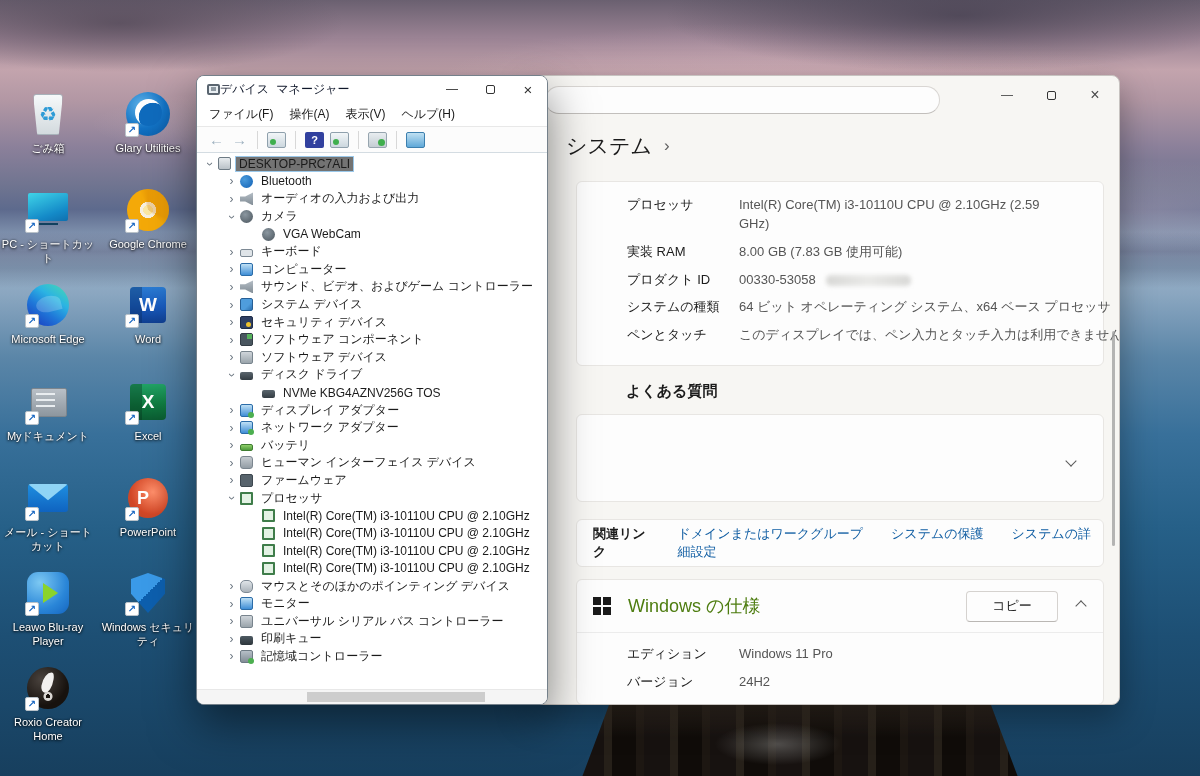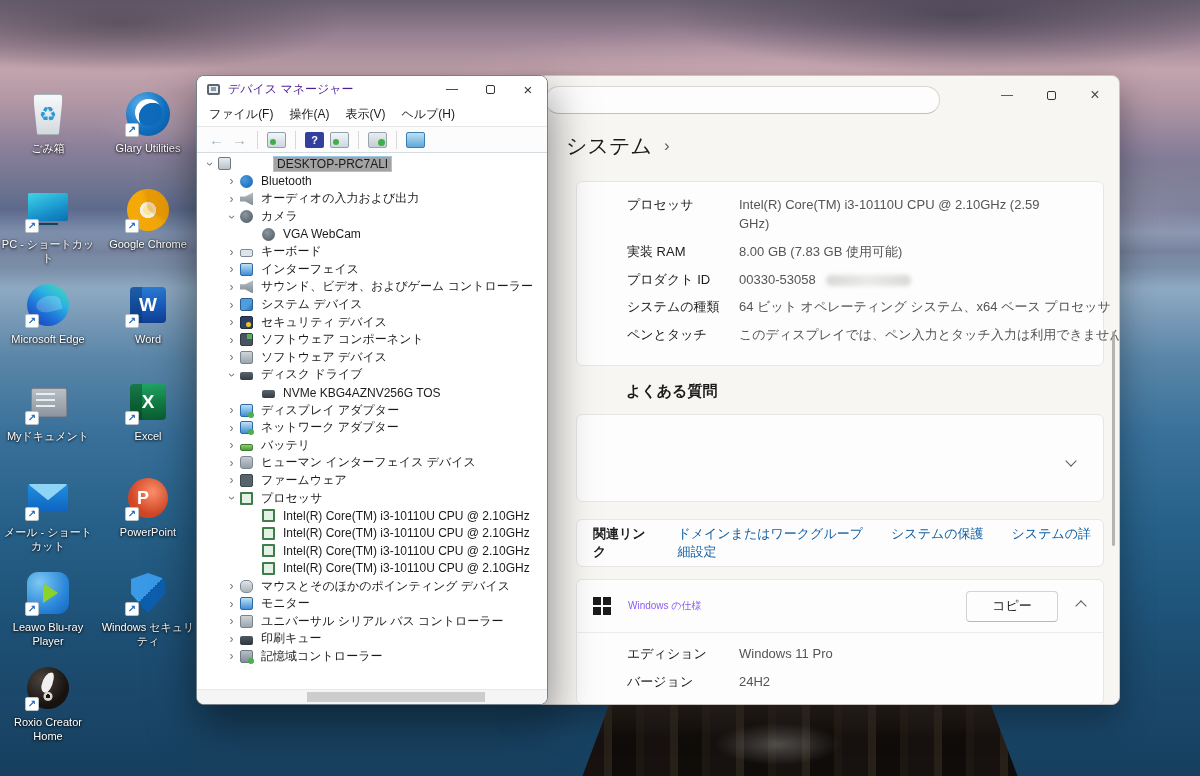--- a/index.html
+++ b/index.html
@@ -57,42 +57,42 @@
   .ic-roxio::before{content:"";position:absolute;inset:3px;border-radius:50%;background:
       radial-gradient(circle 6px at 50% 70%, #17120e 0 2px, #d9d6d2 2px 4px, transparent 5px),
       radial-gradient(circle at 35% 30%,#4a433e,#17120e 65%);}
   .ic-roxio::after{content:"";position:absolute;left:18px;top:8px;width:11px;height:21px;background:#f2f0ee;border-radius:80% 20% 60% 40%/70% 30% 70% 30%;transform:rotate(9deg);}
 
   
   .dm-window{position:absolute;left:196px;top:75px;width:352px;height:630px;z-index:10;background:#fff;border:1px solid #74808a;border-radius:8px;box-shadow:0 18px 46px rgba(0,0,0,.5);overflow:hidden;}
   .dm-titlebar{height:26px;display:flex;align-items:center;padding:0 0 0 10px;background:#fff;}
   .dm-appicon{width:13px;height:11px;border:2px solid #5a6570;border-radius:2px;background:#e8eef2;position:relative;}
   .dm-appicon::after{content:"";position:absolute;left:2px;top:1px;width:5px;height:4px;background:#8e99a2;}
-  .dm-title{font-size:12px;color:#4c1d95;margin-left:8px;}
+  .dm-title{font-size:12px;color:#0f172a;margin-left:0;font-family:Liberation Mono, monospace;}
   .dm-controls{margin-left:auto;display:flex;height:100%;}
   .wbtn{width:38px;height:100%;display:flex;align-items:center;justify-content:center;font-size:12px;color:#333;}
   .max-box{width:9px;height:9px;border:1px solid #333;border-radius:2px;}
   .dm-menubar{height:24px;display:flex;align-items:center;padding-left:4px;font-size:12px;color:#1b1b1b;}
   .dm-menubar .mitem{padding:0 8px;text-align:center;}
   .dm-toolbar{height:27px;display:flex;align-items:center;padding-left:8px;border-top:1px solid #e8e8e8;border-bottom:1px solid #d4dce2;background:#fcfcfc;}
   .tb-arrow{font-size:15px;font-weight:bold;color:#9db0bf;margin:0 4px;}
   .tb-sep{width:1px;height:18px;background:#d8d8d8;margin:0 6px;}
   .tb-btn{width:19px;height:16px;margin:0 3px;position:relative;border-radius:2px;}
   .tb-win{background:linear-gradient(#f2f6f8,#ccd7de);border:1px solid #8fa0ac;}
   .tb-win::after{content:"";position:absolute;left:2px;bottom:2px;width:6px;height:6px;border-radius:50%;background:#3faf4d;}
   .tb-help{background:#31409e;color:#fff;font-size:11px;font-weight:bold;display:flex;align-items:center;justify-content:center;}
   .tb-scan{background:linear-gradient(#e8edf0,#c4cdd3);border:1px solid #97a5af;}
   .tb-scan::after{content:"";position:absolute;right:1px;bottom:1px;width:7px;height:7px;border-radius:50%;background:#3faf4d;}
   .tb-monitor{background:linear-gradient(#bfe0f2,#5fa8d8);border:1px solid #3c7fae;}
   .dm-tree{position:absolute;left:0;right:0;top:79px;bottom:15px;overflow:hidden;font-size:12px;background:#fff;}
   .trow{display:flex;align-items:center;height:17.6px;white-space:nowrap;}
   .tchev{width:17px;flex:none;text-align:center;color:#6b7680;font-size:12px;display:inline-block;}
   .tchev.open{transform:rotate(90deg);}
   .tlabel{color:#1b1b1b;padding:0 3px;}
-  .tlabel.sel{background:#a3a3a3;outline:1px solid #9ac8ea;margin-left:38px;}
+  .tlabel.sel{background:#737373;outline:1px solid #9ac8ea;}
   .ti{width:13px;height:13px;border-radius:2px;margin-right:5px;flex:none;position:relative;}
   .ti-pc-root{background:linear-gradient(#e8ecef,#b9c1c7);border:1px solid #6d7a84;}
   .ti-bluetooth{background:radial-gradient(circle at 35% 35%,#4a9bdc,#1160b4);border-radius:50%;}
   .ti-audio,.ti-sound{background:linear-gradient(#b6bfc7,#828d96);clip-path:polygon(0 30%,40% 30%,100% 0,100% 100%,40% 70%,0 70%);border-radius:0;}
   .ti-camera{background:radial-gradient(circle at 40% 35%,#8b97a0,#49545c);border-radius:50%;}
   .ti-keyboard{height:8px;margin-top:3px;background:#dfe4e8;border:1px solid #7d8994;}
   .ti-computer,.ti-monitor,.ti-display,.ti-network{background:linear-gradient(#bfe0f5,#3f8ed6);border:1px solid #2b6ca8;}
   .ti-display::after,.ti-network::after,.ti-storage::after{content:"";position:absolute;right:-2px;bottom:-2px;width:6px;height:6px;border-radius:50%;background:#4caf50;}
   .ti-system{background:linear-gradient(135deg,#4f9ddd 60%,#2c6fae);border:1px solid #275f95;}
   .ti-security{background:#2e3f63;border:1px solid #1f2c47;}
@@ -138,21 +138,21 @@
   .chev-up{transform:rotate(-135deg);}
   .faq-chev{position:absolute;right:28px;top:42px;}
   .links-card{top:443px;height:48px;display:flex;align-items:center;padding-left:16px;font-size:13px;}
   .links-label{font-weight:700;color:#1b1b1b;margin-right:26px;}
   .links-card a{color:#115ea3;text-decoration:none;margin-right:28px;}
   .winspec-card{top:503px;height:126px;overflow:hidden;}
   .ws-header{height:52px;display:flex;align-items:center;padding:0 18px 0 16px;}
   .win-logo{width:18px;height:18px;flex:none;background:
       linear-gradient(#fdfdfd,#fdfdfd) 8px 0/2px 18px no-repeat,
       linear-gradient(#fdfdfd,#fdfdfd) 0 8px/18px 2px no-repeat,#1b1b1b;}
-  .ws-title{margin-left:17px;font-size:10px;color:#8b5cf6;}
+  .ws-title{margin-left:17px;font-size:18px;color:#4d7c0f;}
   .copy-btn{margin-left:auto;width:92px;height:31px;background:#fdfdfd;border:1px solid #d5d2cf;border-bottom-color:#bab7b4;border-radius:4px;font-size:13px;color:#1a1a1a;font-family:inherit;}
   .ws-chev{margin-left:19px;}
   .ws-divider{height:1px;background:#ececec;margin:0;}
   .ws-rows{padding:12px 0 0 50px;}
   .set-scroll{position:absolute;right:4px;top:255px;width:3px;height:215px;background:#9d9d9d;border-radius:2px;opacity:.75;}
 </style>
 </head>
 <body>
 
 <div class="wallpaper"></div>
@@ -301,21 +301,21 @@
         <span class="tlabel">VGA WebCam</span>
       </div>
       <div class="trow" style="padding-left: 26px;">
         <span class="tchev">›</span>
         <span class="ti ti-keyboard"></span>
         <span class="tlabel">キーボード</span>
       </div>
       <div class="trow" style="padding-left: 26px;">
         <span class="tchev">›</span>
         <span class="ti ti-computer"></span>
-        <span class="tlabel">インターフェイス</span>
+        <span class="tlabel">コンピューター</span>
       </div>
       <div class="trow" style="padding-left: 26px;">
         <span class="tchev">›</span>
         <span class="ti ti-sound"></span>
         <span class="tlabel">サウンド、ビデオ、およびゲーム コントローラー</span>
       </div>
       <div class="trow" style="padding-left: 26px;">
         <span class="tchev">›</span>
         <span class="ti ti-system"></span>
         <span class="tlabel">システム デバイス</span>

